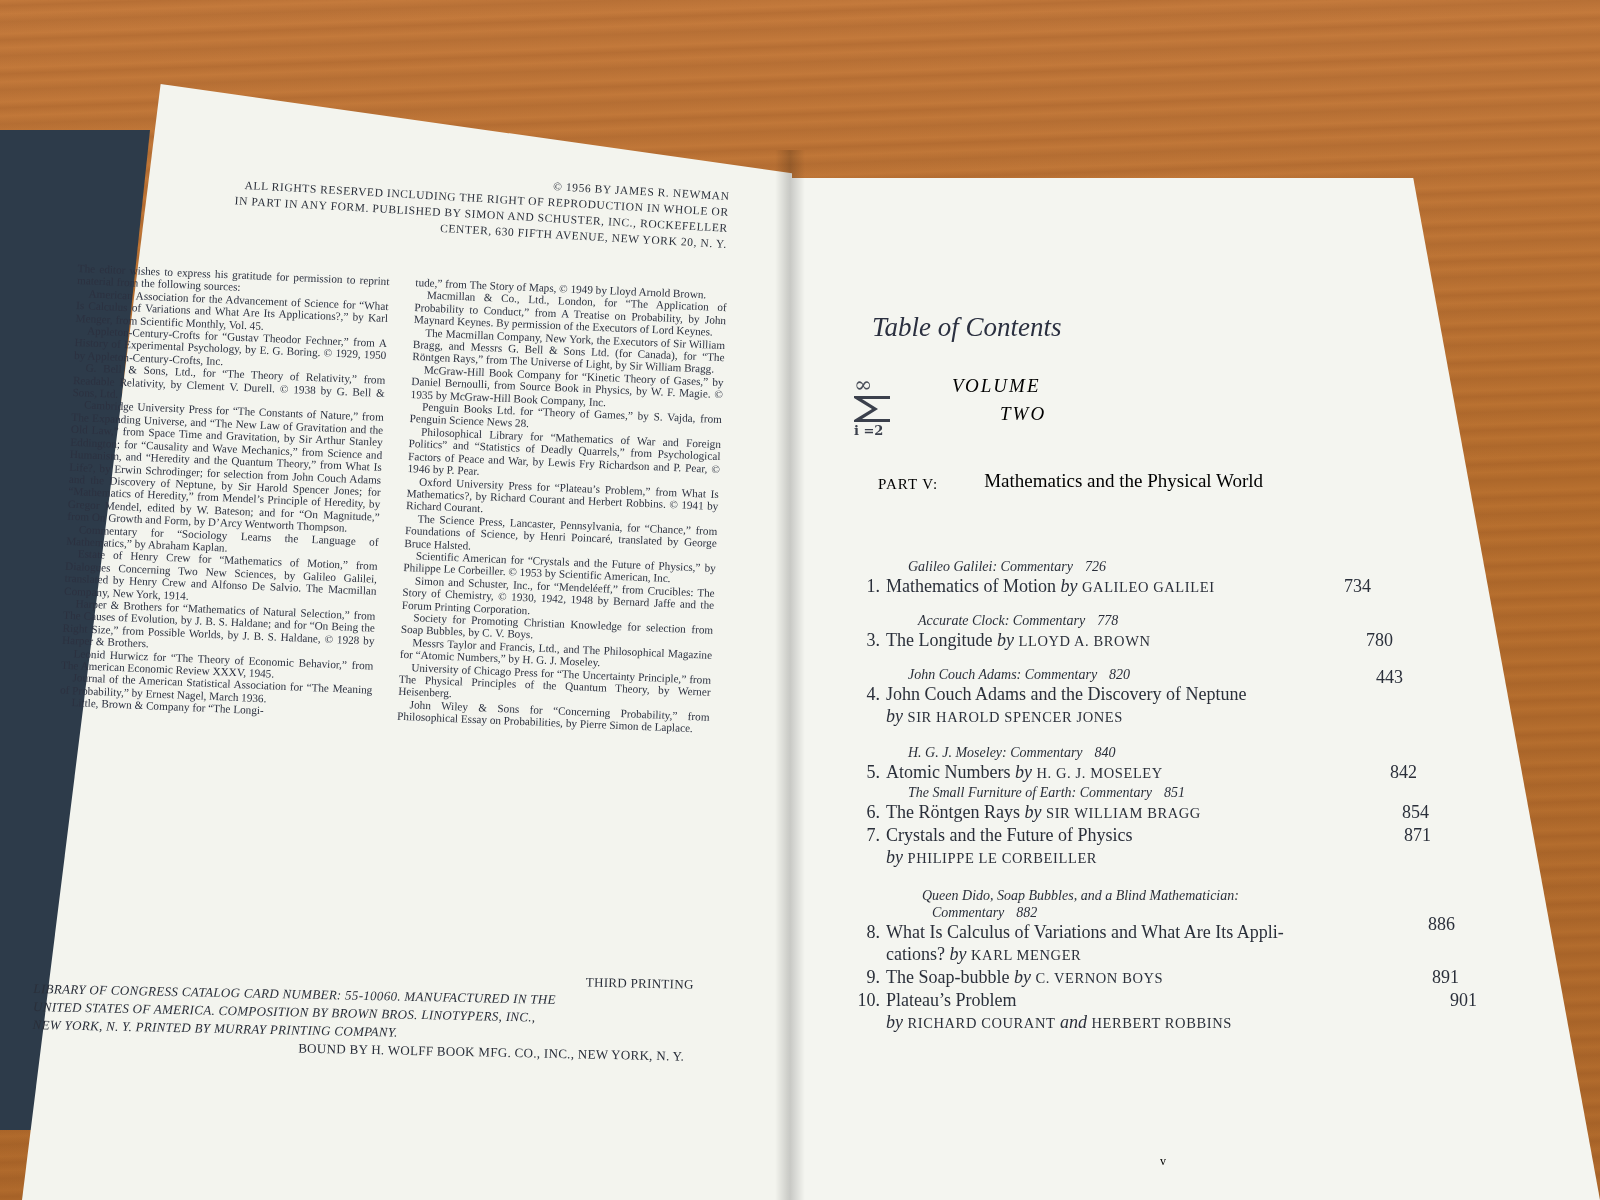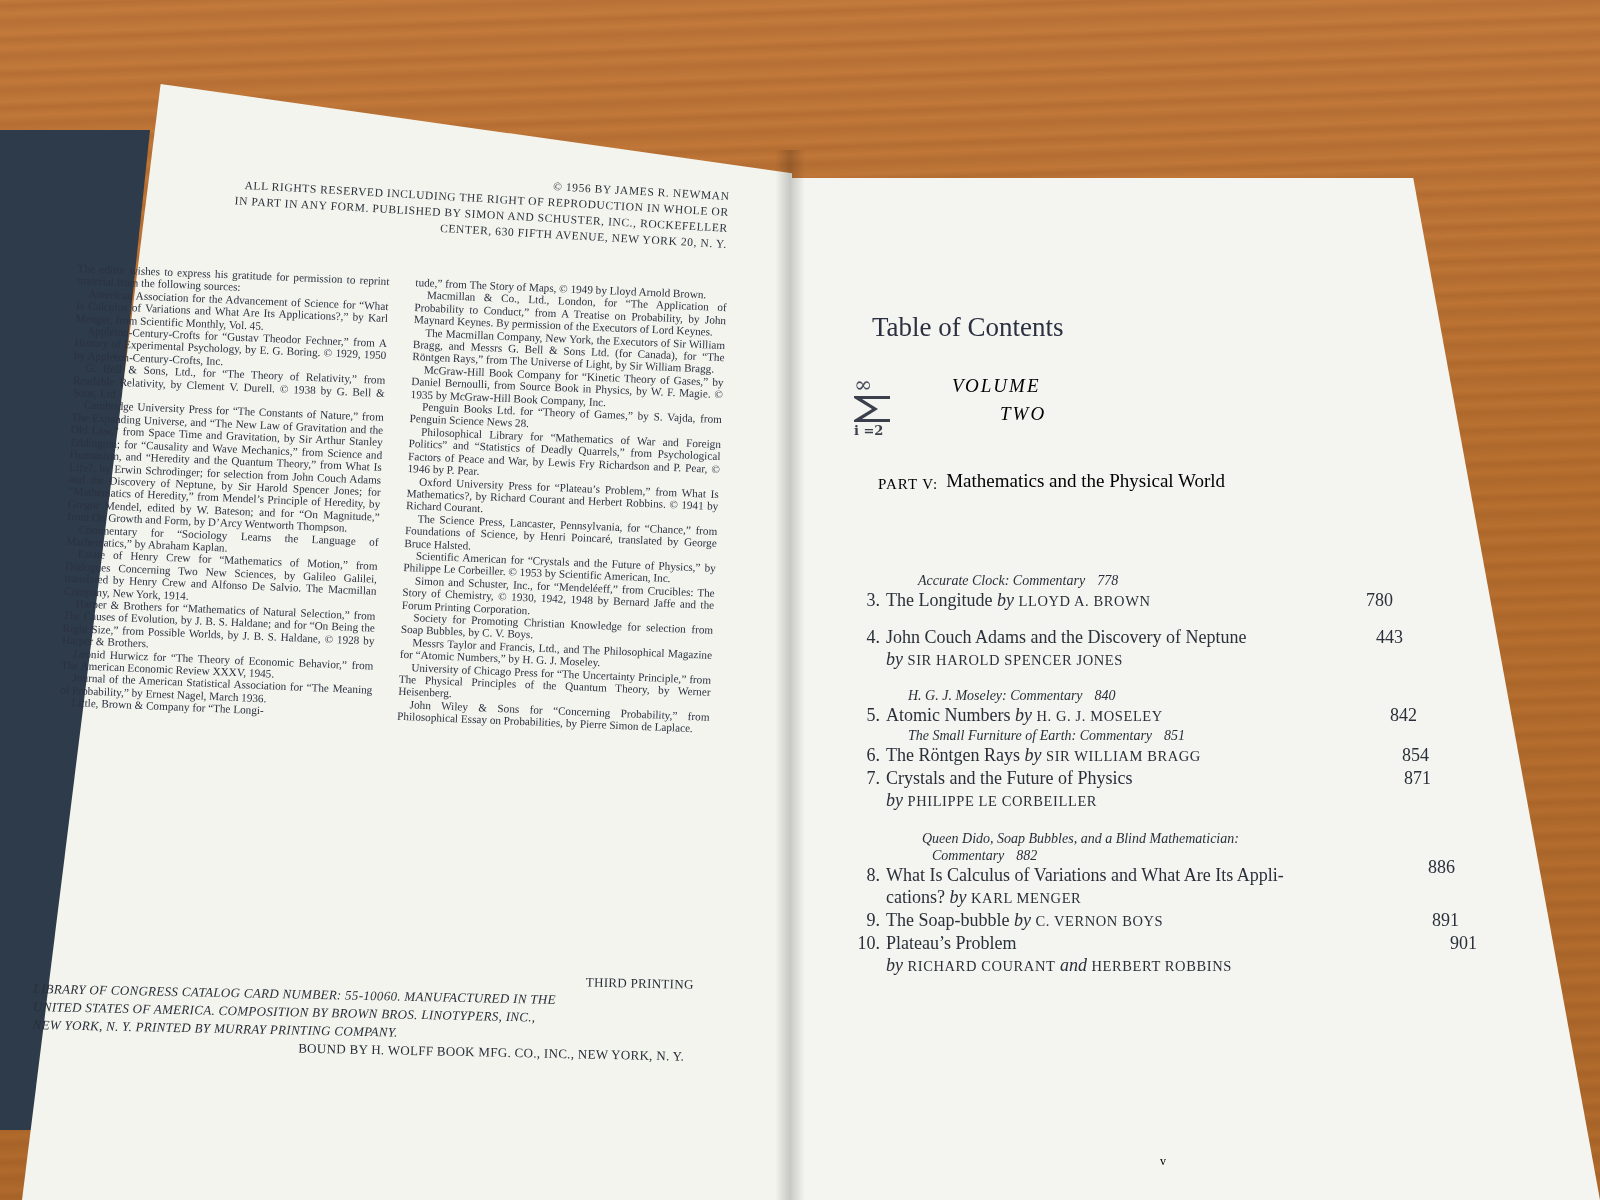--- a/index.html
+++ b/index.html
@@ -61,34 +61,35 @@
     transform: rotate(1.2deg); transform-origin: top left;
     color: #2a2f3a;
   }
   .printing .third { text-align: right; font-style: normal; }
   .printing .lc { font-style: italic; }
   .printing .bound { text-align: right; padding-right: 8px; }
 
   
   .toc-title {
     position: absolute; left: 872px; top: 312px;
-    font-size: 27px; color: #2b3040;
+    font-size: 27px; font-style: italic; color: #2b3040;
   }
   .sigma {
     position: absolute; left: 850px; top: 376px; width: 50px; height: 60px;
   }
   .volume {
     position: absolute; left: 952px; top: 372px;
     font-size: 19px; font-style: italic; letter-spacing: 2px; line-height: 28px;
   }
   .volume .two { padding-left: 48px; }
   .part {
     position: absolute; left: 878px; top: 470px; width: 420px;
     font-size: 19px; line-height: 22px;
     display: flex;
+    gap: 38px;
   }
   .part .label { font-variant: small-caps; font-size: 15px; letter-spacing: 1px; padding-top: 3px; margin-right: 8px; white-space: nowrap; }
 
   .toc {
     position: absolute; left: 850px; top: 558px; width: 600px;
     color: #2a2f3a;
   }
   .entry { position: relative; }
   .commentary { font-style: italic; font-size: 14px; line-height: 17px; padding-left: 58px; }
   .commentary .cp { margin-left: 12px; font-style: italic; }
@@ -173,34 +174,43 @@
   <div class="two">TWO</div>
 </div>
 
 <div class="part">
   <span class="label">PART V:</span>
   <span>Mathematics and the Physical World</span>
 </div>
 
 <div class="toc">
 
+  <div class="entry">
+    <div class="commentary"><span>Galileo Galilei: Commentary</span><span class="cp">726</span></div>
+    <div class="item">
+      <span class="num">1.</span>
+      <span class="body"><span>Mathematics of Motion</span> <span class="by">by</span> <span class="author">GALILEO GALILEI</span></span>
+      <span class="page-no" style="left:494px">734</span>
+    </div>
+  </div>
   <div class="gap" style="height:14px"></div>
 
 
   <div class="entry">
     <div class="commentary"><span class="indent2">Accurate Clock: Commentary</span><span class="cp">778</span></div>
     <div class="item">
       <span class="num">3.</span>
       <span class="body"><span>The Longitude</span> <span class="by">by</span> <span class="author">LLOYD A. BROWN</span></span>
       <span class="page-no" style="left:516px">780</span>
     </div>
   </div>
   <div class="gap" style="height:14px"></div>
 
   <div class="entry">
+    <div class="commentary"><span>John Couch Adams: Commentary</span><span class="cp">820</span></div>
     <div class="item">
       <span class="num">4.</span>
       <span class="body"><span>John Couch Adams and the Discovery of Neptune</span><br><span class="by">by</span> <span class="author">SIR HAROLD SPENCER JONES</span></span>
       <span class="page-no" style="left:526px;top:0">443</span>
     </div>
   </div>
   <div class="gap" style="height:16px"></div>
 
   <div class="entry">
     <div class="commentary"><span>H. G. J. Moseley: Commentary</span><span class="cp">840</span></div>

